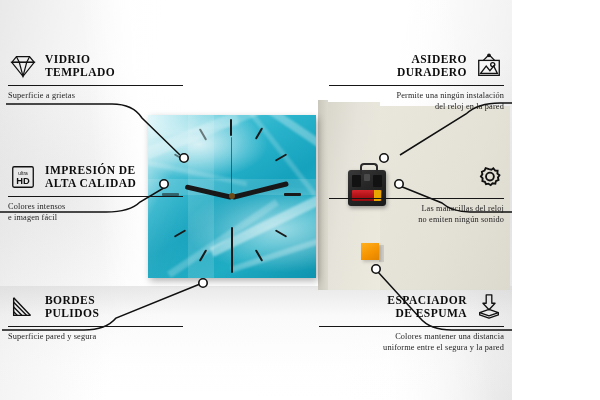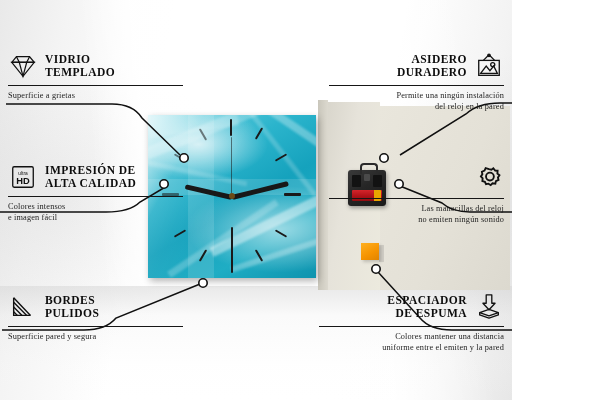--- a/index.html
+++ b/index.html
@@ -310,17 +310,17 @@
         <g fill="none" stroke="#111" stroke-width="1.4" stroke-linejoin="round">
           <path d="M13,2 L13,11 L9.5,11 L16,18 L22.5,11 L19,11 L19,2 Z"></path>
           <path d="M16,17.5 L26,21 L16,24.5 L6,21 Z"></path>
           <path d="M6,21 L6,23.5 L16,27 L26,23.5 L26,21"></path>
         </g>
       </svg>
     </div>
     <div class="f-rule"></div>
     <div class="f-desc">
       <div>Colores mantener una distancia</div>
-      <div>uniforme entre el emiten y la pared</div>
+      <div>uniforme entre el segura y la pared</div>
     </div>
   </div>
 
 </div>
 
 </body></html>

